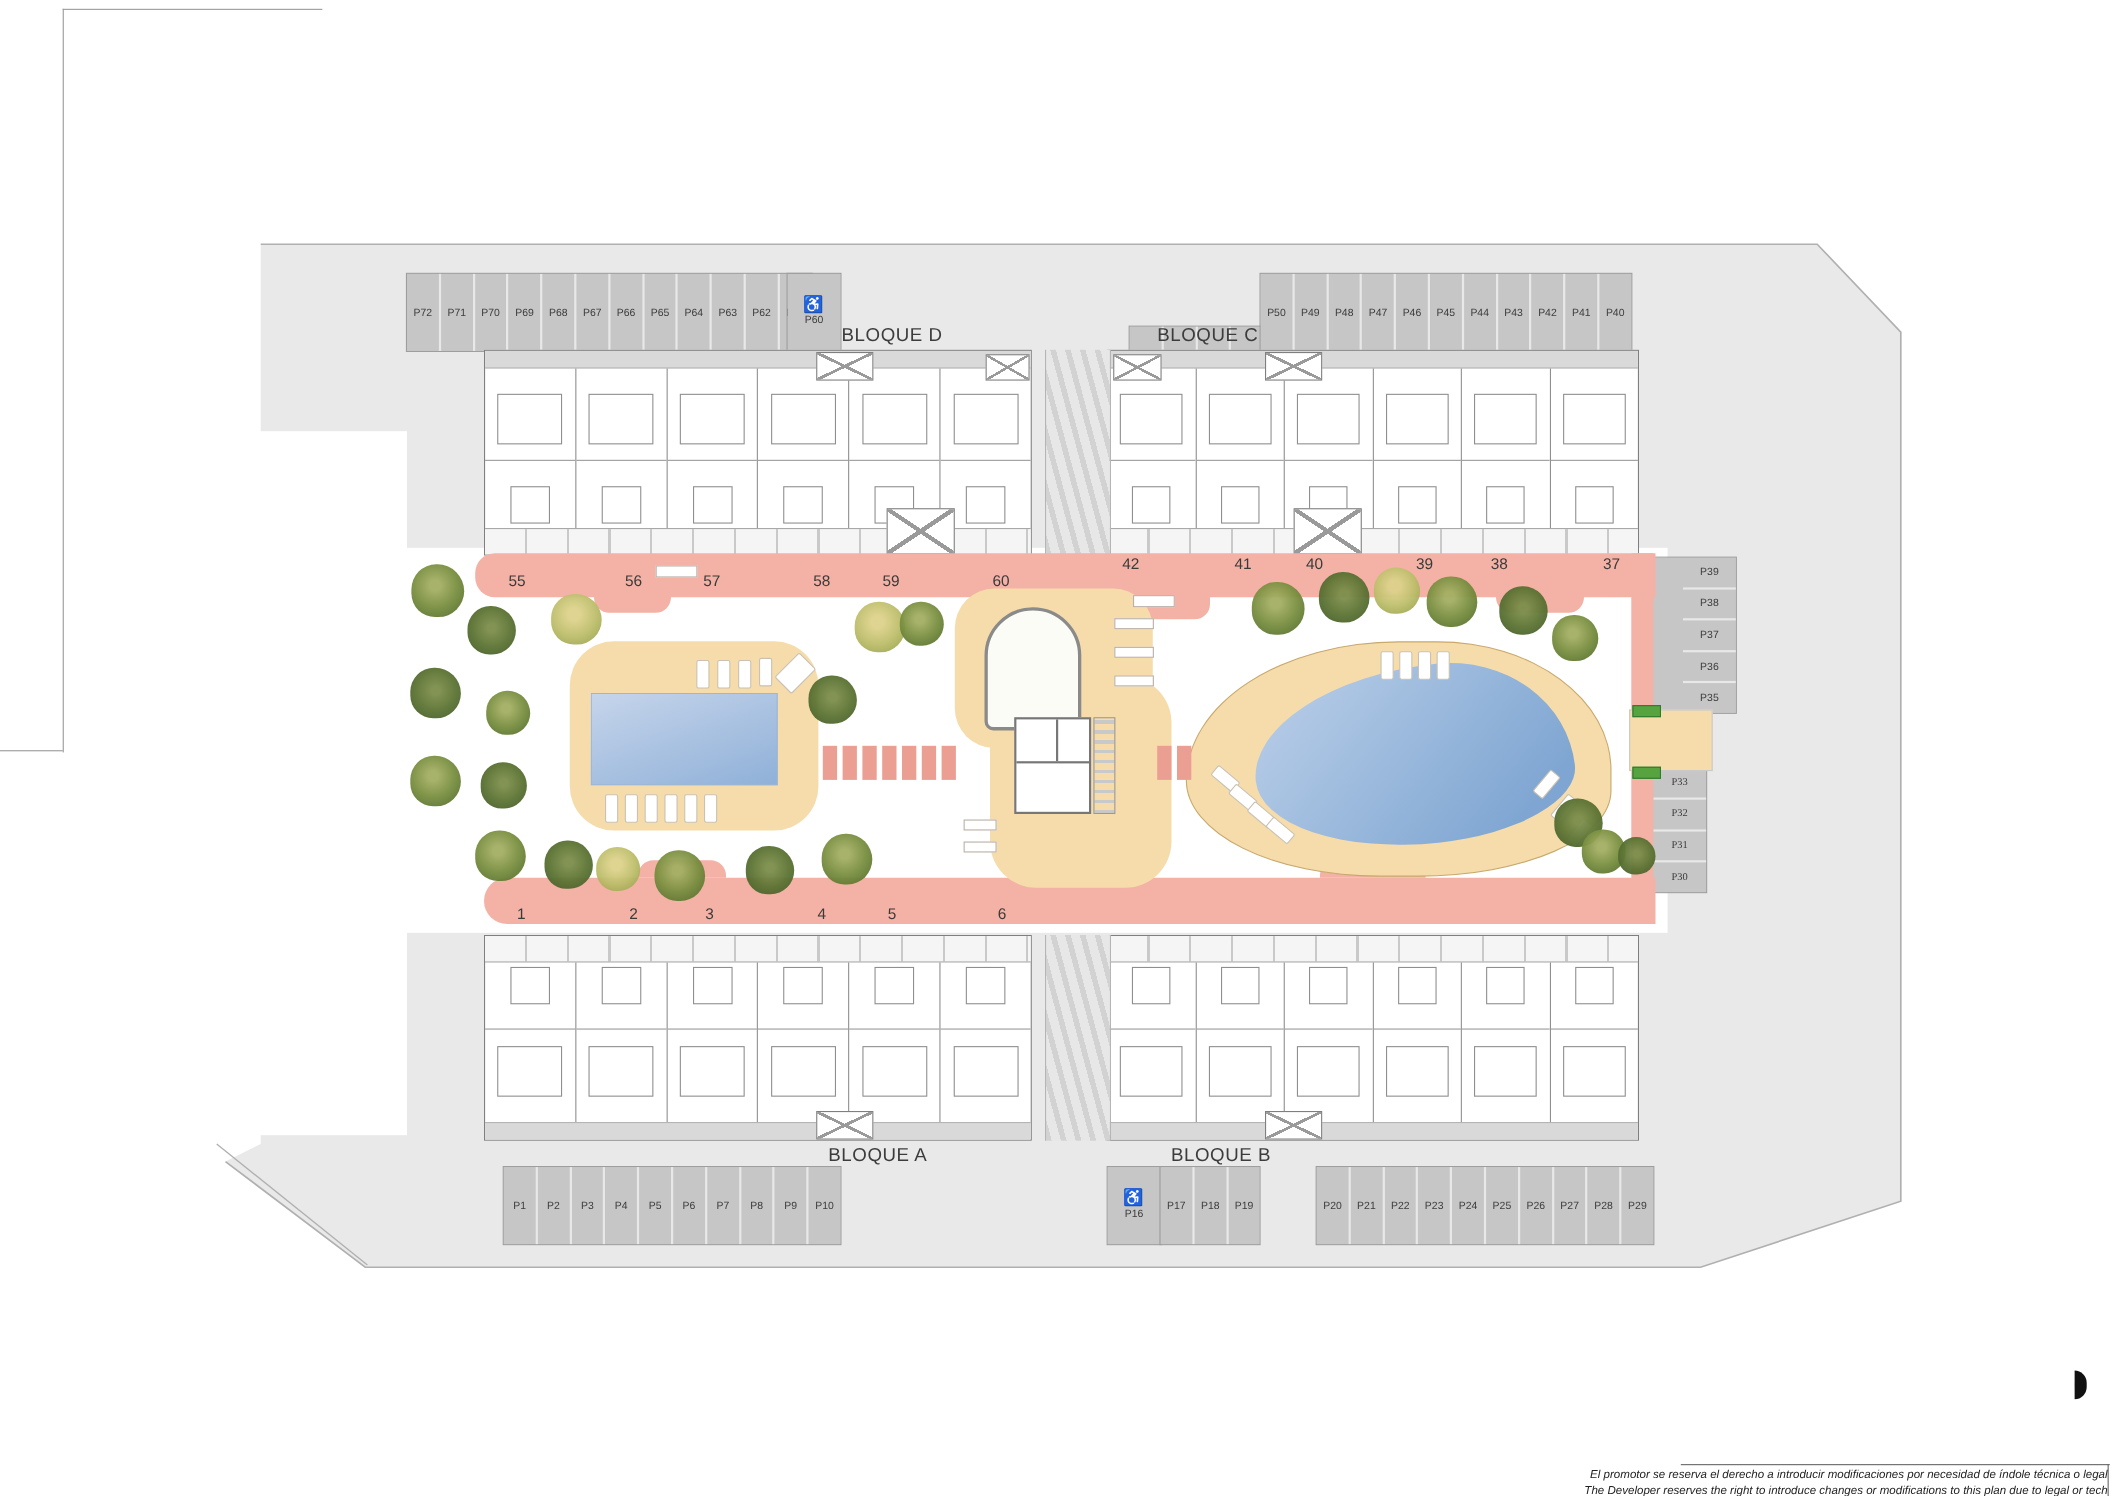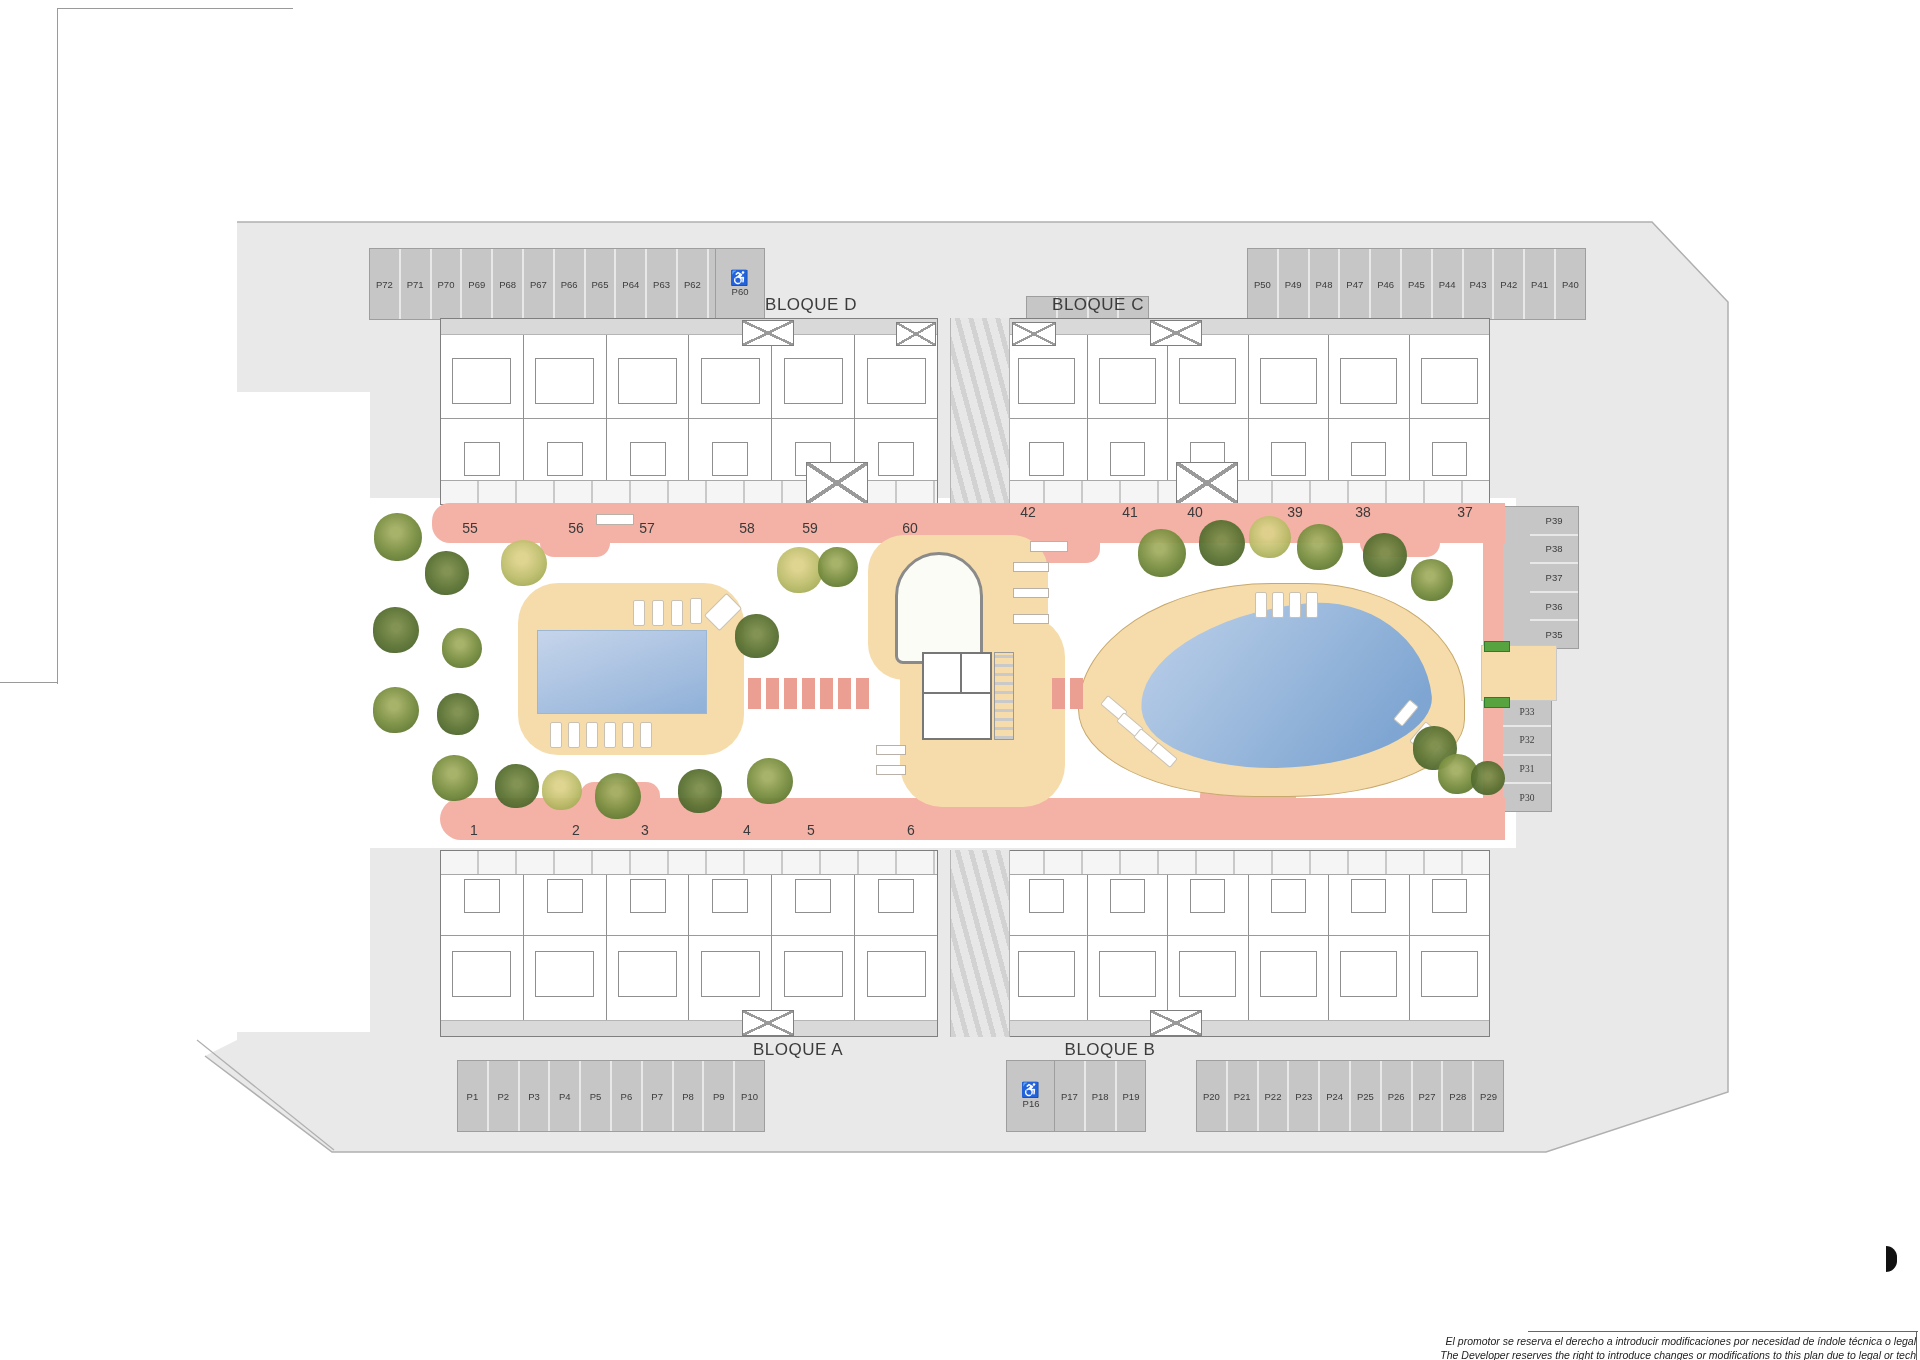--- a/index.html
+++ b/index.html
@@ -171,21 +171,21 @@
       <div class="pstall">
         <span class="plabel">P53</span>
       </div>
       <div class="pstall">
         <span class="plabel">P52</span>
       </div>
       <div class="pstall">
         <span class="plabel">P51</span>
       </div>
     </div>
-  <div class="pgroup" style="left:1248px;top:249px;">
+  <div class="pgroup" style="left:1146px;top:249px;">
 
   <div class="pstall">
         <span class="plabel">P50</span>
       </div>
       <div class="pstall">
         <span class="plabel">P49</span>
       </div>
       <div class="pstall">
         <span class="plabel">P48</span>
       </div>

